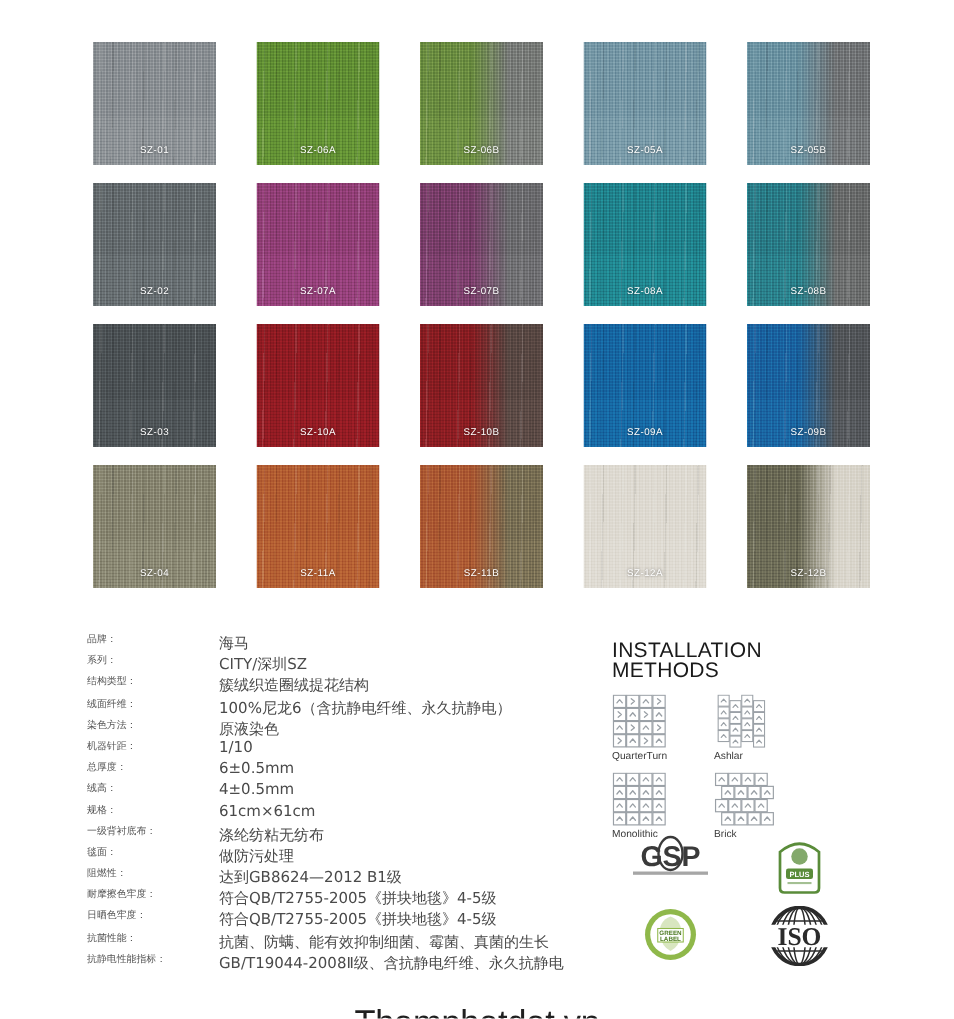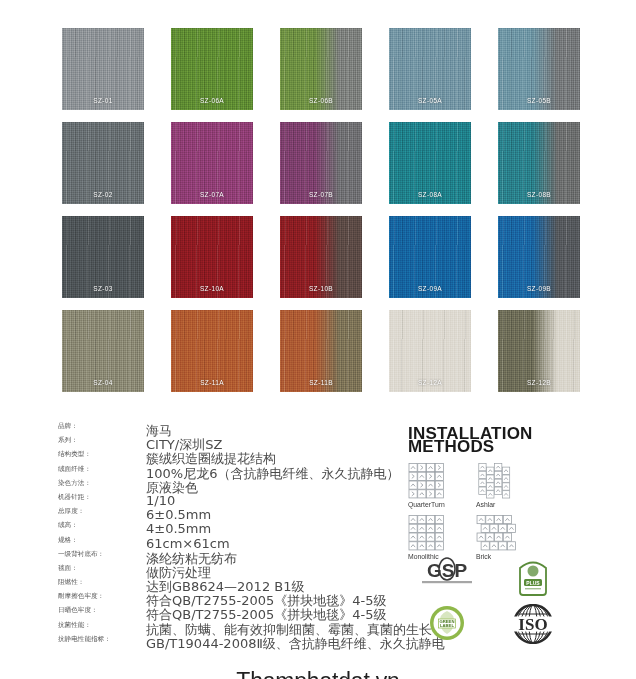--- a/index.html
+++ b/index.html
@@ -82,35 +82,35 @@
   }
   .spec-label {
     width: 88px;
     flex: 0 0 88px;
     font-size: 6.6px;
     color: #555555;
     white-space: nowrap;
     font-family: "DejaVu Sans", sans-serif;
   }
   .spec-value {
-    font-size: 13px;
+    font-size: 10px;
     color: #4a4a4a;
     white-space: nowrap;
     font-family: "DejaVu Sans", sans-serif;
   }
 
   
   #install-panel {
     position: absolute;
     left: 408px; top: 427px;
     width: 220px;
   }
   #install-title {
-    font-size: 17px;
-    font-weight: bold;
+    font-size: 14px;
+    font-weight: normal;
     color: #1a1a1a;
     line-height: 13px;
     letter-spacing: 0.2px;
   }
   #install-grid {
     margin-top: 10px;
     display: grid;
     grid-template-columns: 68px 68px;
     grid-template-rows: 52px 52px;
     column-gap: 0px;

